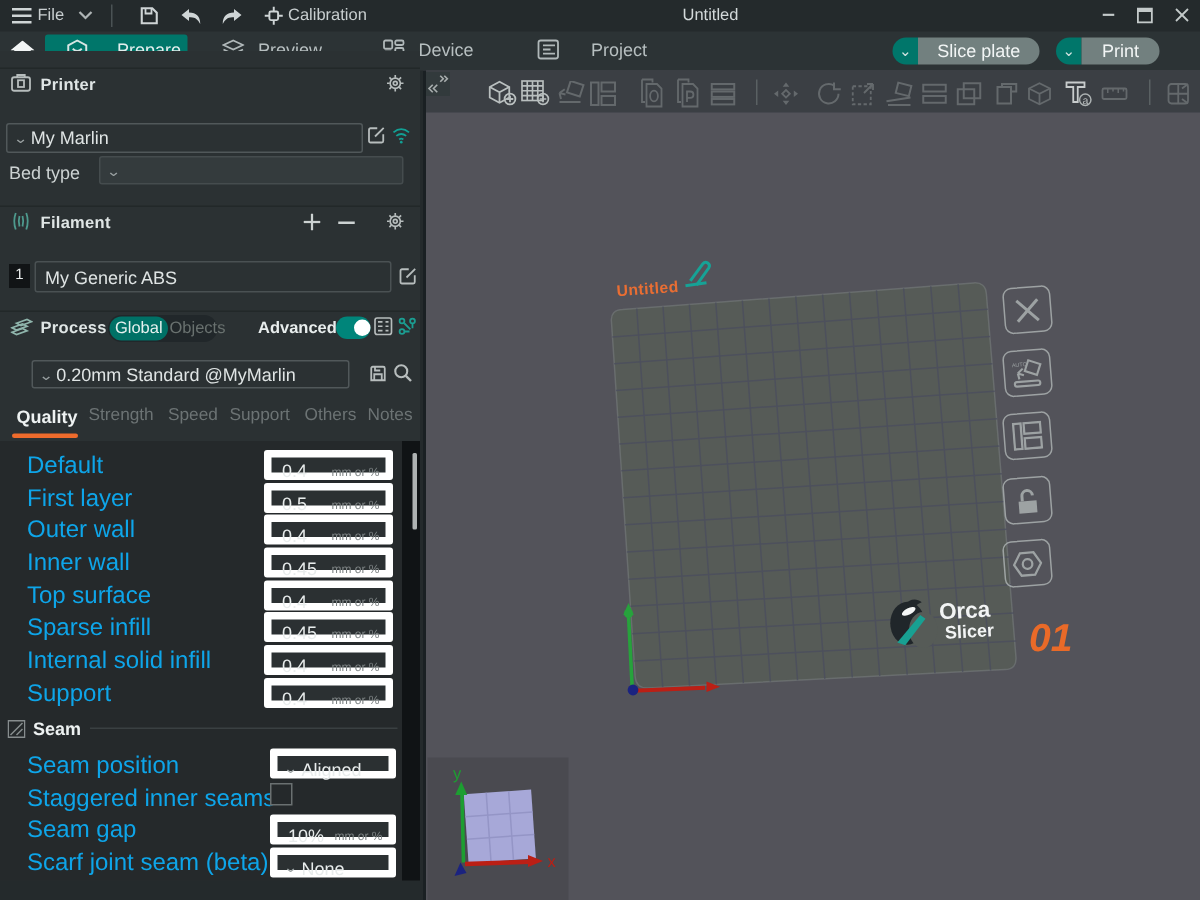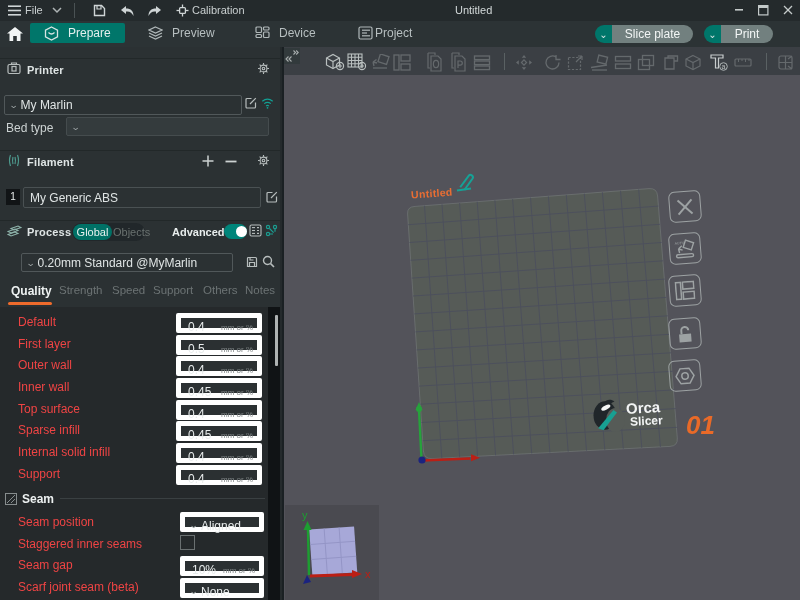--- a/index.html
+++ b/index.html
@@ -14,29 +14,29 @@
 
 #tabbar { position:absolute; left:0; top:21px; width:800px; height:26px; background:#2c3335; }
 .tab { position:absolute; top:2px; height:20px; display:flex; align-items:center; color:#b7bfc0; font-size:12px; }
 .tab.sel { background:#00766a; border-radius:2px; color:#e3efee; }
 
 .pillbtn { position:absolute; top:4px; height:18px; display:flex; }
 .pill-arrow { width:17px; height:18px; background:#00766a; border-radius:9px 0 0 9px; display:flex; align-items:center; justify-content:center; color:#d7e6e4; font-size:10px; }
 .pill-main { height:18px; background:#72807f; border-radius:0 9px 9px 0; color:#f2f5f5; font-size:12px; display:flex; align-items:center; justify-content:center; }
 
 
-#panel { position:absolute; left:0; top:47px; width:280px; height:553px; background:#2b3133;padding-left:36px; }
+#panel { position:absolute; left:0; top:34px; width:280px; height:553px; background:#2b3133;padding-left:36px; }
 .hdr { position:absolute; left:0; width:280px; height:26px; }
 .hdr .txt { position:absolute; left:27px; top:5px; color:#dfe5e5; font-size:11px; font-weight:bold; letter-spacing:0.2px; }
 .combo { position:absolute; border:1px solid #51585a; border-radius:2px; background:#2b3133; color:#dfe4e4; font-size:12px; display:flex; align-items:center; }
 .combo .chev { color:#9aa1a2; font-size:9px; margin:0 3px 0 5px; transform:scaleX(1.3); }
 .label { position:absolute; color:#ccd2d2; font-size:12px; }
 
 #settings { position:absolute; left:0; top:260px; width:280px; height:293px; background:#25292b; }
-.srow-label { position:absolute; left:18px; color:#ef4444; font-size:12px; }
+.srow-label { position:absolute; left:18px; color:#0ea5e9; font-size:16px; }
 .sbox { position:absolute; left:176px; width:86px; height:20px; border:5px solid #ffffff; border-radius:2px; background:#2b3032; color:#e8ecec; font-size:12px; }
 .sbox .v { position:absolute; left:7px; top:2px; }
 .sbox .u { position:absolute; right:4px; top:5px; font-size:8px; color:#7d8384; }
 .tabs-item { position:absolute; top:284px; font-size:11.5px; color:#6c7374; }
 
 
 #viewport { position:absolute; left:282px; top:47px; width:518px; height:553px;
   background:#53535a; }
 #vtoolbar { position:absolute; left:0; top:0; width:518px; height:28px; background:#3b3f44; }
 #collapse { position:absolute; left:0px; top:1px; width:18px; height:16px; background:#323a3c; color:#aeb4b5; font-size:8px; text-align:center; line-height:12px; }
@@ -105,21 +105,21 @@
 
 <div id="tabbar">
   <svg class="abs" style="left:7px;top:6px" width="16" height="14" viewBox="0 0 16 14">
         <path d="M8 0 L16 6.5 L13.5 6.5 L13.5 14 L9.8 14 L9.8 9 L6.2 9 L6.2 14 L2.5 14 L2.5 6.5 L0 6.5 Z" fill="#f2f5f5"></path>
       </svg>
   <div class="tab sel" style="left:30px;width:95px;">
     <svg style="margin-left:14px" width="15" height="15" viewBox="0 0 15 15">
           <path d="M7.5 1 L13.5 4.2 V10.8 L7.5 14 L1.5 10.8 V4.2 Z" fill="none" stroke="#d7e5e3" stroke-width="1.3"></path>
           <path d="M4.5 6.5 Q7.5 9.5 10.5 6.5" fill="none" stroke="#d7e5e3" stroke-width="1.2"></path>
         </svg>
-    <span style="margin-left:9px">Prepare</span>
+    <span style="margin-left:19px">Prepare</span>
   </div>
   <div class="tab" style="left:148px;width:90px;">
     <svg width="15" height="14" viewBox="0 0 15 14">
           <g fill="none" stroke="#b0b8b9" stroke-width="1.2">
             <path d="M7.5 1 L14 4 L7.5 7 L1 4 Z"></path>
             <path d="M1 7 L7.5 10 L14 7"></path>
             <path d="M1 10 L7.5 13 L14 10"></path>
           </g>
         </svg>
     <span style="margin-left:9px">Preview</span>
@@ -137,21 +137,21 @@
   </div>
   <div class="tab" style="left:358px;width:85px;">
     <svg width="15" height="14" viewBox="0 0 15 14">
           <g fill="none" stroke="#b0b8b9" stroke-width="1.2">
             <rect x="1" y="1" width="13" height="12" rx="1.5"></rect>
             <line x1="4" y1="4.2" x2="12" y2="4.2"></line>
             <line x1="4" y1="7" x2="9" y2="7"></line>
             <line x1="4" y1="9.8" x2="12" y2="9.8"></line>
           </g>
         </svg>
-    <span style="margin-left:2px">Project</span>
+    <span style="margin-left:21px">Project</span>
   </div>
   <div class="pillbtn" style="left:595px;">
     <div class="pill-arrow">⌄</div>
     <div class="pill-main" style="width:81px;">Slice plate</div>
   </div>
   <div class="pillbtn" style="left:704px;">
     <div class="pill-arrow">⌄</div>
     <div class="pill-main" style="width:52px;">Print</div>
   </div>
 </div>

